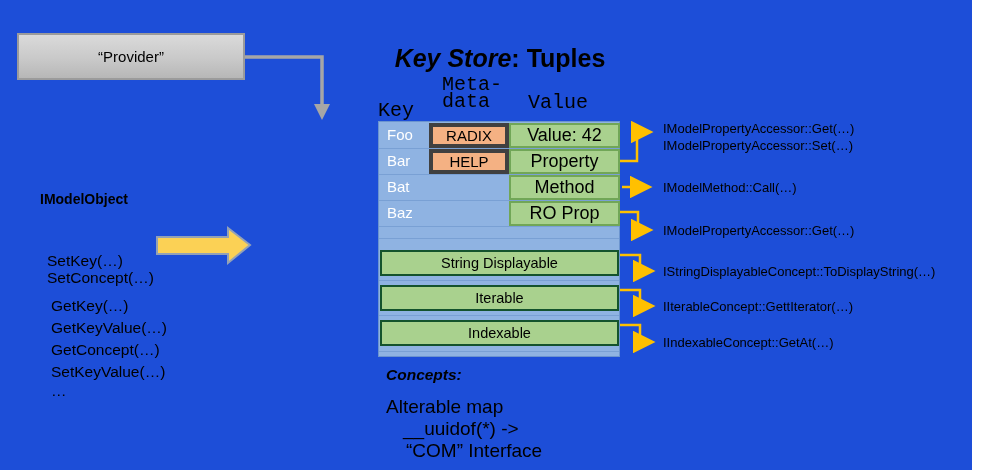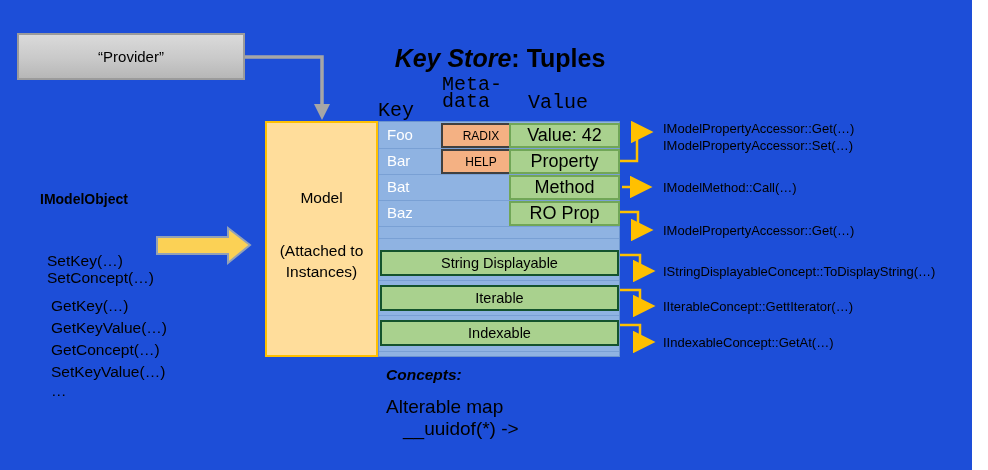--- a/index.html
+++ b/index.html
@@ -43,23 +43,23 @@
     left:378px; top:121px; width:242px; height:236px;
     background:#8FB3E2; border:1px solid #6B94CF;
   }
   .divider { position:absolute; left:0; width:100%; height:1px; background:#79A0D4; }
   .d0{top:26px}.d1{top:52px}.d2{top:78px}.d3{top:104px}.d4{top:116px}.d5{top:158px}.d6{top:193px}.d7{top:229px}
 
   .key-label { position:absolute; left:8px; color:#fff; font-size:15px; }
   .k0{top:4px}.k1{top:30px}.k2{top:56px}.k3{top:82px}
 
   .meta-box {
-    position:absolute; left:62px; width:80px; height:25px;
-    background:#F4B183; border:2px solid #404040;
-    display:flex; align-items:center; justify-content:center; font-size:12px;
+    position:absolute; left:50px; width:80px; height:25px;
+    background:#F4B183; border:4px solid #404040;
+    display:flex; align-items:center; justify-content:center; font-size:15px;
   }
   .mb0{top:1px}.mb1{top:27px}
 
   .val-box {
     position:absolute; left:130px; width:111px; height:25px;
     background:#A9D18E; border:2px solid #71A657;
     display:flex; align-items:center; justify-content:center; font-size:18px;
   }
   .vb0{top:1px}.vb1{top:27px}.vb2{top:53px}.vb3{top:79px}
 
@@ -108,25 +108,20 @@
     <span class="it">Key Store</span><span>: Tuples</span>
   </div>
 
   <div class="abs hdr hdr-key">Key</div>
   <div class="abs hdr hdr-meta">
     <div>Meta-</div>
     <div>data</div>
   </div>
   <div class="abs hdr hdr-value">Value</div>
 
-  <div class="abs model-box">
-    <div class="model-title">Model</div>
-    <div>(Attached to</div>
-    <div>Instances)</div>
-  </div>
 
   <div class="abs blue-col">
     <div class="divider d0"></div>
     <div class="divider d1"></div>
     <div class="divider d2"></div>
     <div class="divider d3"></div>
     <div class="divider d4"></div>
     <div class="divider d5"></div>
     <div class="divider d6"></div>
     <div class="divider d7"></div>
@@ -162,20 +157,21 @@
   <div class="abs callout c1">IModelPropertyAccessor::Set(…)</div>
   <div class="abs callout c2">IModelMethod::Call(…)</div>
   <div class="abs callout c3">IModelPropertyAccessor::Get(…)</div>
   <div class="abs callout c4">IStringDisplayableConcept::ToDisplayString(…)</div>
   <div class="abs callout c5">IIterableConcept::GettIterator(…)</div>
   <div class="abs callout c6">IIndexableConcept::GetAt(…)</div>
 
   <div class="abs footer-heading">Concepts:</div>
   <div class="abs fline f0">Alterable map</div>
   <div class="abs fline f1">__uuidof(*) -&gt;</div>
+  <div class="abs fline f2">“COM” Interface</div>
 
   <svg class="overlay" viewBox="0 0 988 470">
     <defs>
       <marker id="ahOrange" markerWidth="9" markerHeight="9" viewBox="0 0 10 10" refX="8" refY="5" orient="auto">
         <path d="M0 0 L10 5 L0 10 Z" fill="#FFC000"></path>
       </marker>
     </defs>
 
     <path d="M245 57 L322 57 L322 106" stroke="#A6A6A6" stroke-width="3.5" fill="none"></path>
     <polygon points="314,104 330,104 322,120" fill="#A6A6A6"></polygon>

